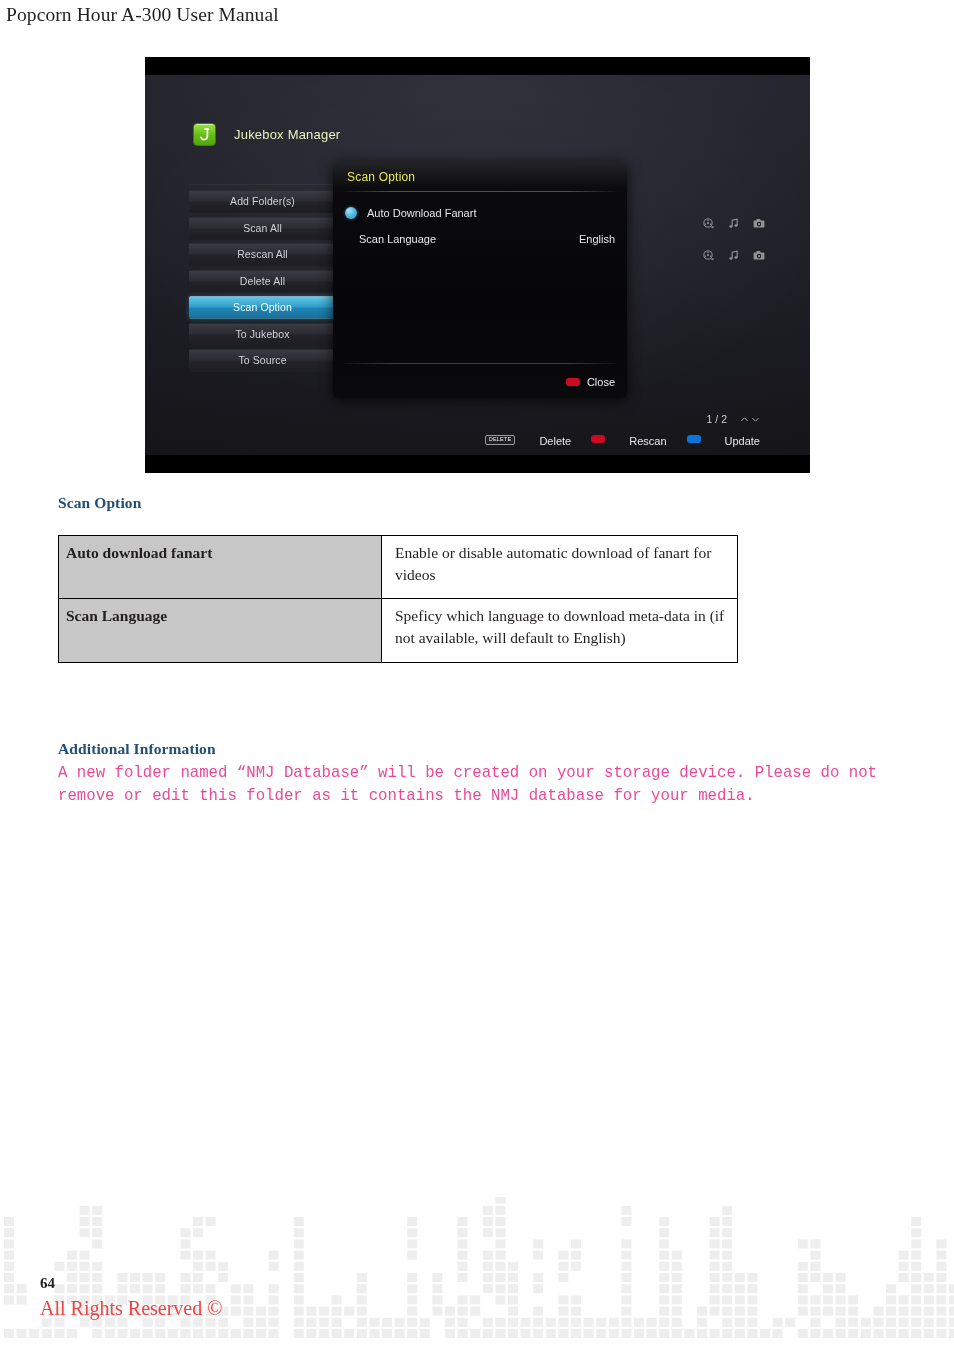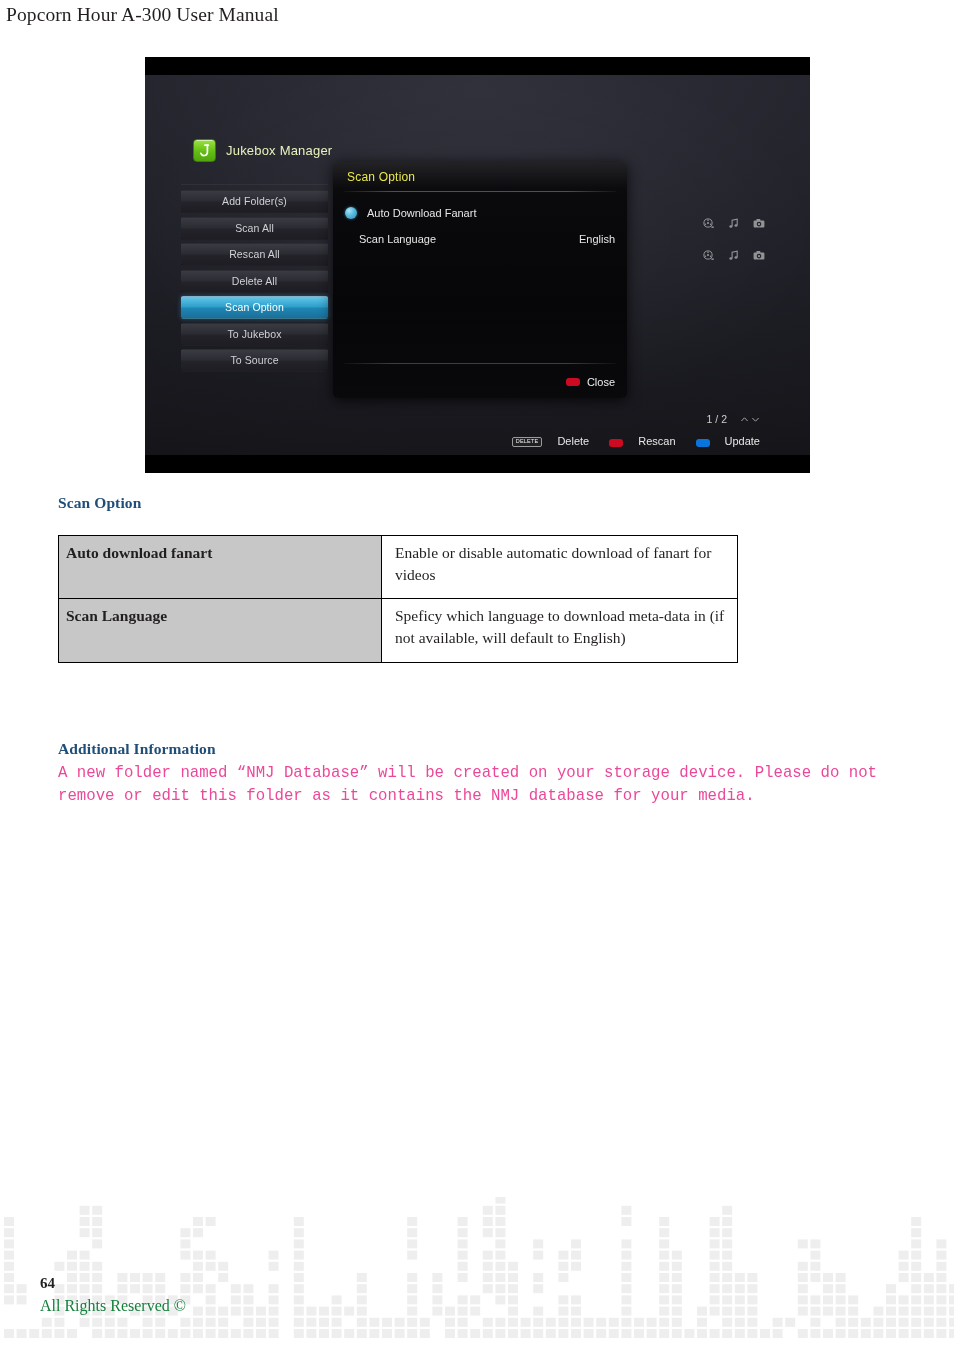--- a/index.html
+++ b/index.html
@@ -52,24 +52,24 @@
     position: absolute;
     inset: 0;
     background: radial-gradient(ellipse 85% 80% at 50% 42%, rgba(255,255,255,0.035) 0%, rgba(0,0,0,0) 62%);
     pointer-events: none;
   }
 
   
   .brand-row {
     position: absolute;
     left: 48px;
-    top: 64px;
+    top: 48px;
     display: flex;
     align-items: center;
-    gap: 10px;
+    gap: 18px;
   }
   .brand-logo {
     width: 21px;
     height: 21px;
     border-radius: 4px;
     background: linear-gradient(180deg, #9be23f 0%, #63bd15 55%, #52a50e 100%);
     border: 1px solid #3d7d0a;
     box-shadow: inset 0 1px 0 rgba(255,255,255,0.55);
     display: flex;
     align-items: center;
@@ -79,21 +79,21 @@
   .brand-title {
     font-family: "Liberation Sans", sans-serif;
     font-size: 13px;
     color: #e9f2bd;
     letter-spacing: 0.2px;
   }
 
   
   .menu {
     position: absolute;
-    left: 36px;
+    left: 44px;
     top: 109px;
     width: 147px;
   }
   .menu-sep {
     height: 1px;
     background: rgba(255,255,255,0.055);
     margin-bottom: 5px;
   }
   .menu-item {
     height: 21px;
@@ -240,21 +240,21 @@
     position: absolute;
     right: 50px;
     top: 360px;
     display: flex;
     align-items: center;
     gap: 20px;
     font-family: "Liberation Sans", sans-serif;
     font-size: 11px;
     color: #e8e8e8;
   }
-  .legend-item { display: flex; align-items: flex-end; gap: 15px; }
+  .legend-item { display: flex; align-items: flex-start; gap: 24px; }
   .key-cap {
     font-family: "Liberation Sans", sans-serif;
     font-size: 5.5px;
     letter-spacing: 0.2px;
     color: #f0f0f0;
     border: 1px solid #9a9a9a;
     border-radius: 2px;
     padding: 1px 3px 1.5px;
     line-height: 1;
     background: rgba(255,255,255,0.04);
@@ -325,22 +325,22 @@
     font-family: "Liberation Serif", serif;
     font-size: 15px;
     color: #231f20;
     font-weight: bold;
   }
   .footer-rights {
     position: absolute;
     left: 40px;
     top: 1297px;
     font-family: "Liberation Serif", serif;
-    font-size: 16px;
-    color: #15803d;
+    font-size: 20px;
+    color: #ef4444;
   }
 </style>
 </head>
 <body>
 
 <div class="page-header">Popcorn Hour A-300 User Manual</div>
 
 <div class="figure">
   <div class="tv-screen">
     <div class="tv-vignette"></div>

